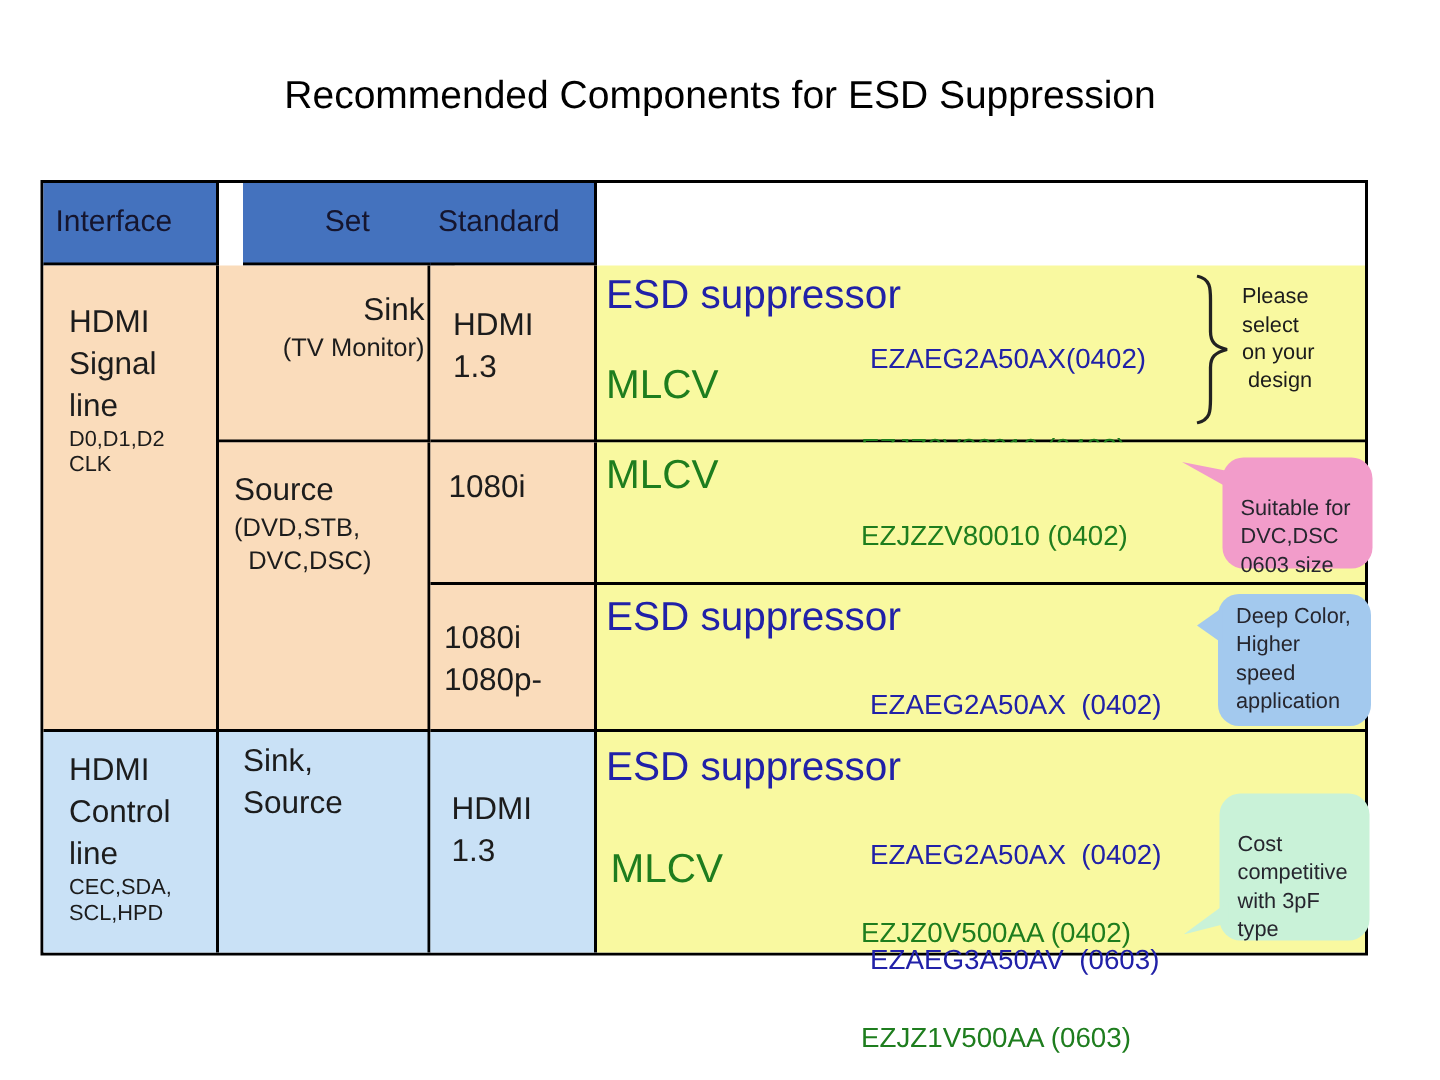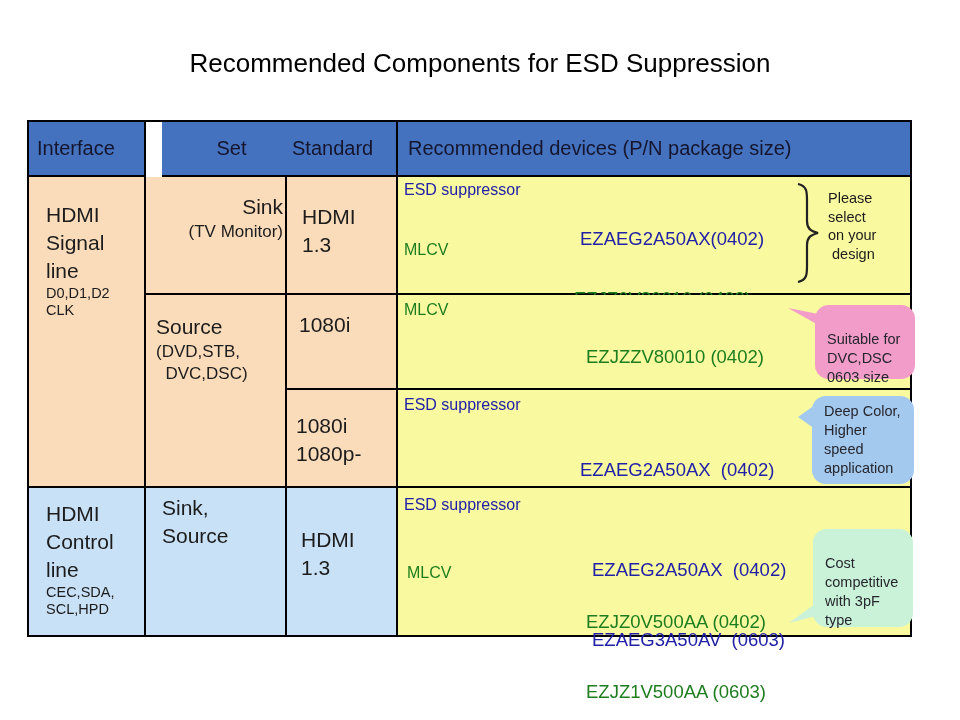--- a/index.html
+++ b/index.html
@@ -39,30 +39,30 @@
   .c-std3{left:258px;top:268px;width:111px;height:98px;padding:22px 2px 0 9px;}
   .c-std4{left:258px;top:366px;width:111px;height:147px;padding:38px 2px 0 14px;}
   .c-dev1{left:369px;top:55px;width:512px;height:118px;}
   .c-dev2{left:369px;top:173px;width:512px;height:95px;}
   .c-dev3{left:369px;top:268px;width:512px;height:98px;}
   .c-dev4{left:369px;top:366px;width:512px;height:147px;}
   
   .big{font-size:21px;line-height:28px;color:#1c1c1c;}
   .sub{font-size:14.5px;line-height:17px;color:#1c1c1c;}
   .sub17{font-size:17px;line-height:22px;color:#1c1c1c;white-space:pre;}
-  .dev-label{position:absolute;font-size:16px;}
+  .dev-label{position:absolute;font-size:27px;}
   .esd{color:var(--blue-text);}
   .mlcv{color:var(--green-text);}
   .parts{position:absolute;font-size:18.5px;white-space:pre;}
   .parts div{height:0;}
   .p-blue{color:var(--blue-text);}
   .p-green{color:var(--green-text);}
   .lh24 div{line-height:24px;height:24px;}
   .lh25 div{line-height:25px;height:25px;}
-  .lh26 div{line-height:26px;height:26px;margin-left:12px;}
+  .lh26 div{line-height:26px;height:26px;}
   .lh27 div{line-height:27px;height:27px;}
   .note{position:absolute;left:430px;top:12px;width:80px;font-size:14.5px;
     line-height:18.5px;color:#1c1c1c;}
   .note div:last-child{padding-left:4px;}
   .brace{position:absolute;left:396px;top:6px;}
   .callout{position:absolute;border-radius:14px;color:var(--callout-text);
     font-size:14.5px;line-height:19px;padding:25px 4px 0 12px;}
   .callout .tail{position:absolute;}
   .co-pink{left:417px;top:10px;width:100px;height:74px;background:var(--pink-callout);}
   .co-pink .tail{left:-27px;top:3px;width:34px;height:19px;background:var(--pink-callout);
@@ -78,21 +78,20 @@
 <body>
 
 <div class="slide">
   <div class="title">Recommended Components for ESD Suppression</div>
 
   <div class="table">
 
     <div class="cell hdr c-hif">Interface</div>
     <div class="cell hdr c-hset">Set</div>
     <div class="cell hdr c-hstd">Standard</div>
-    <div class="cell hdr c-hdev last-col">Recommended devices (P/N package size)</div>
 
     <div class="cell peach c-ifsig">
       <div class="big">HDMI</div>
       <div class="big">Signal</div>
       <div class="big">line</div>
       <div class="sub">D0,D1,D2</div>
       <div class="sub">CLK</div>
     </div>
     <div class="cell lblue c-ifctl last-row">
       <div class="big">HDMI</div>

